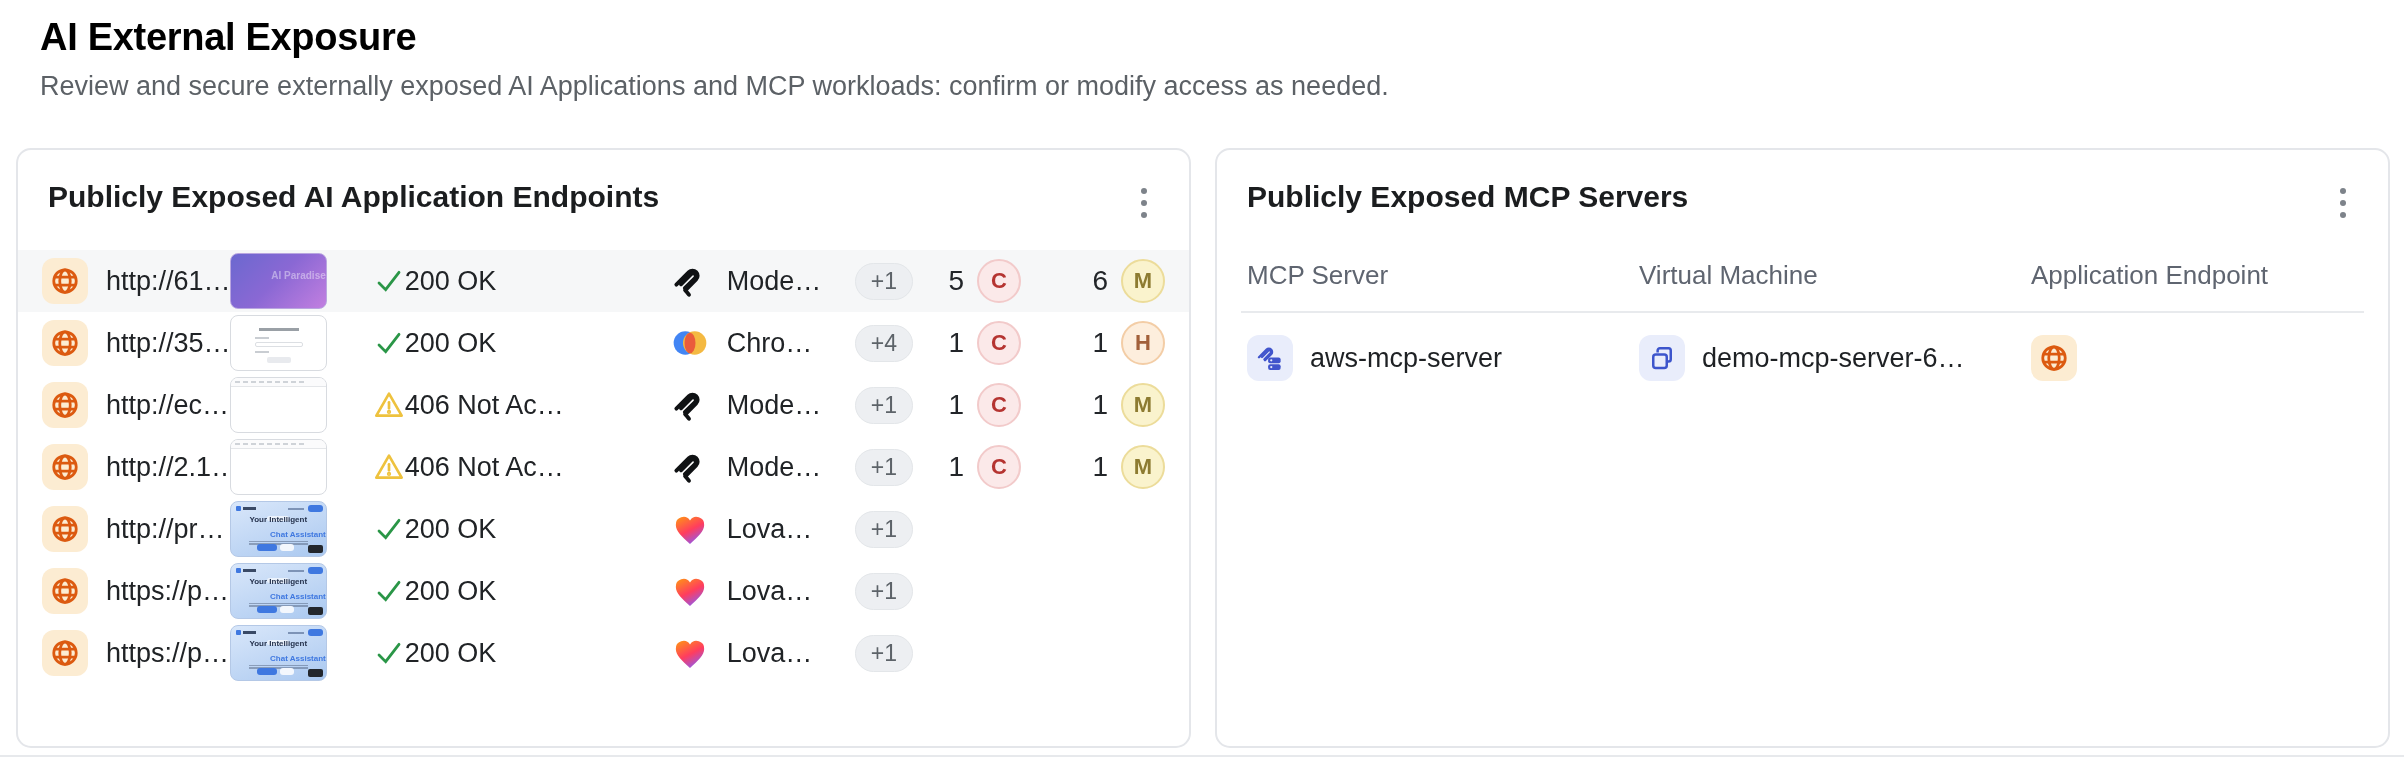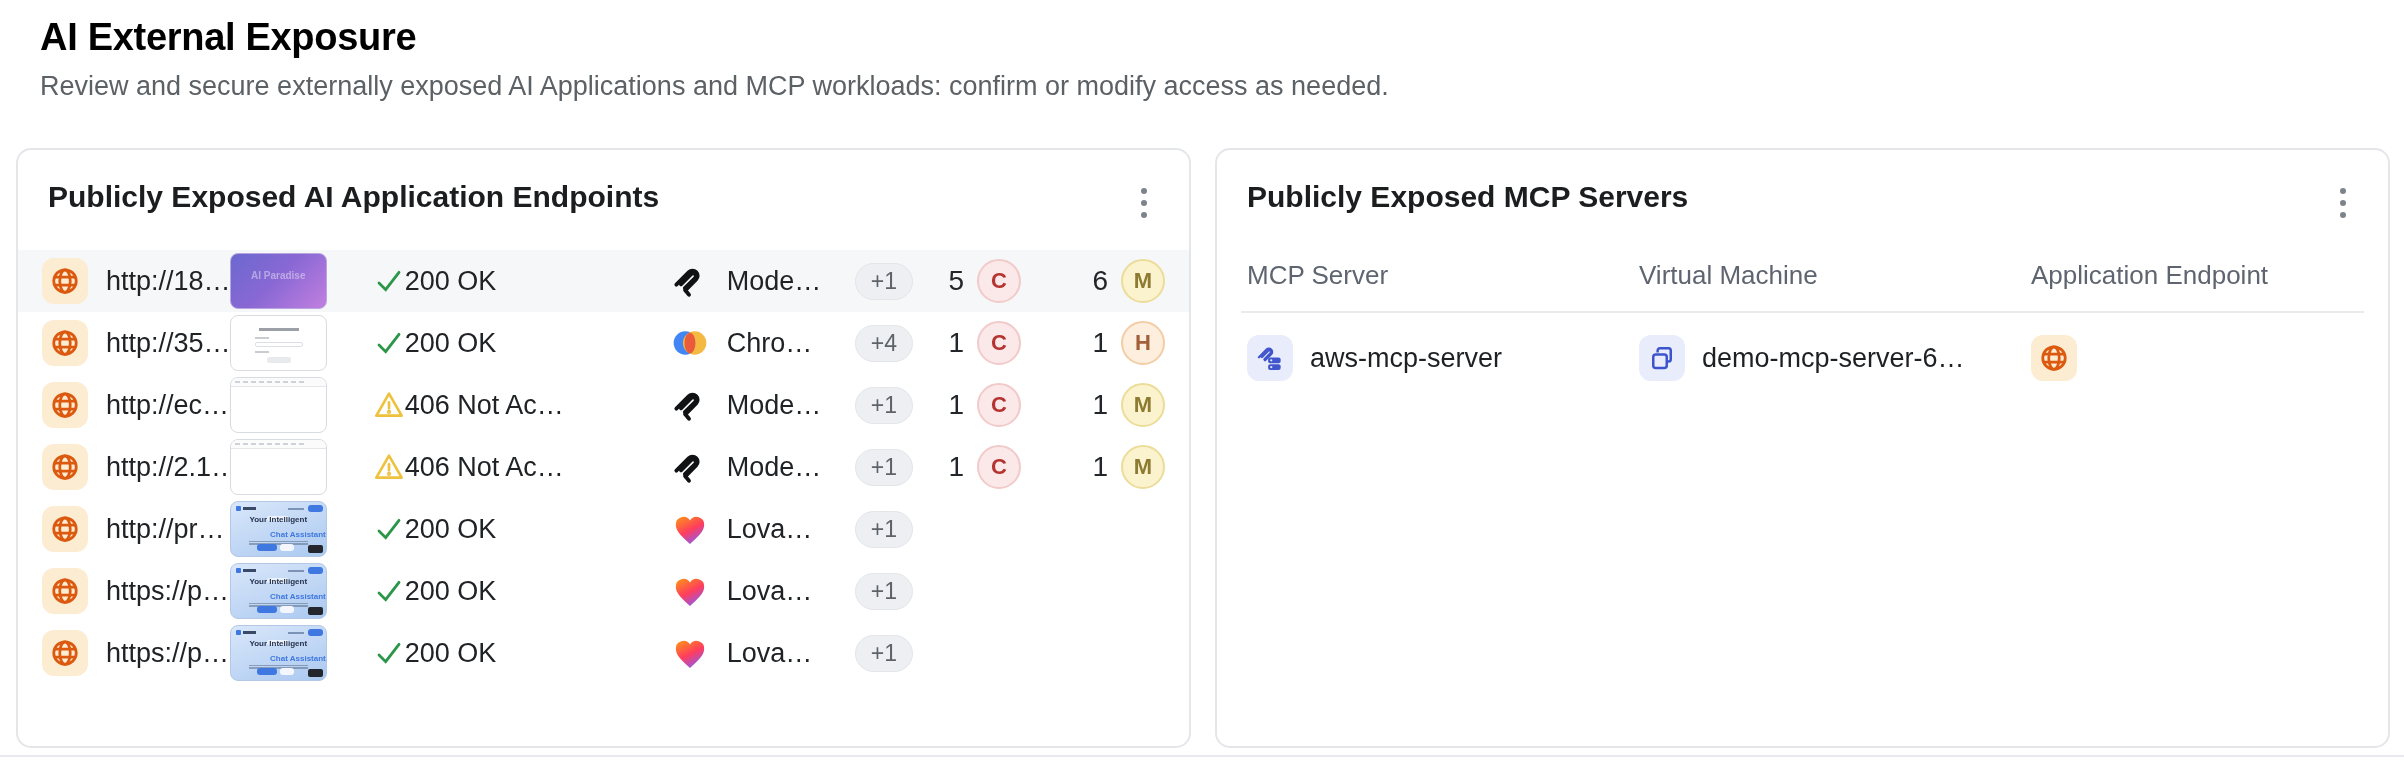--- a/index.html
+++ b/index.html
@@ -24,21 +24,21 @@
   .ep-row.highlight { background: #f6f7f8; }
 
   .sq-icon { width: 46px; height: 46px; border-radius: 12px; display: flex; align-items: center; justify-content: center; flex: none; }
   .globe-bg { background: #fcecd2; }
   .blue-bg { background: #e9edfb; }
 
   .cell-url { width: 168px; margin-left: 18px; font-size: 27px; color: #202326; white-space: nowrap; overflow: hidden; }
 
   .thumb { width: 97px; height: 56px; border-radius: 8px; border: 1px solid #d8dbe0; flex: none; position: relative; overflow: hidden; background: #fff; }
   .thumb.paradise { background: linear-gradient(135deg,#6b68cf 0%,#8a68d4 48%,#c27fe0 100%); border-color: #b9a6e0; }
-  .thumb.paradise .t-label { position: absolute; top: 16px; width: 100%; text-align: center;
+  .thumb.paradise .t-label { position: absolute; top: 16px; width: 100%; text-align: right;
     font-size: 10px; font-weight: 700; color: rgba(255,255,255,0.42); }
   .thumb.form .f-title { position: absolute; top: 12px; left: 28px; width: 40px; height: 3px; background: #9aa0a6; }
   .thumb.form .f-l1 { position: absolute; top: 21px; left: 24px; width: 14px; height: 2px; background: #c9cdd2; }
   .thumb.form .f-b1 { position: absolute; top: 26px; left: 24px; width: 48px; height: 5px; border: 1px solid #dcdfe3; border-radius: 2px; }
   .thumb.form .f-l2 { position: absolute; top: 35px; left: 24px; width: 14px; height: 2px; background: #c9cdd2; }
   .thumb.form .f-btn { position: absolute; top: 41px; left: 36px; width: 24px; height: 6px; background: #e8eaee; border-radius: 2px; }
   .thumb.blank .b-bar { position: absolute; top: 0; left: 0; right: 0; height: 9px; border-bottom: 1px solid #e4e6e9; background: #fbfbfc; }
   .thumb.blank .b-dashes { position: absolute; top: 3px; left: 4px; width: 70px; height: 2px;
     background: repeating-linear-gradient(90deg,#cfd3d8 0 5px,transparent 5px 8px); }
   .thumb.chat { background: linear-gradient(160deg,#d9e7fa 0%,#b9d2f3 70%,#a9c8f0 100%); border-color: #b4c8e6; }
@@ -107,21 +107,21 @@
     <div class="ep-rows">
 
       <div class="ep-row highlight">
         <div class="sq-icon globe-bg">
           <svg width="30" height="30" viewBox="0 0 24 24" fill="none" stroke="#dc5a10" stroke-width="2.2">
               <circle cx="12" cy="12" r="9"></circle>
               <ellipse cx="12" cy="12" rx="4.2" ry="9"></ellipse>
               <path d="M3.6 8.8h16.8M3.6 15.2h16.8"></path>
             </svg>
         </div>
-        <div class="cell-url">http://18…</div>
+        <div class="cell-url">http://61…</div>
         <div class="thumb paradise">
           <div class="t-label">AI Paradise</div>
         </div>
         <div class="cell-status">
           <svg width="32" height="32" viewBox="0 0 24 24" fill="none" stroke="#2a9647" stroke-width="2.1" stroke-linecap="round">
               <path d="M4.5 13.5 9.5 18.5 19.5 5.5"></path>
             </svg>
           <span class="status-text">200 OK</span>
         </div>
         <div class="cell-model">

